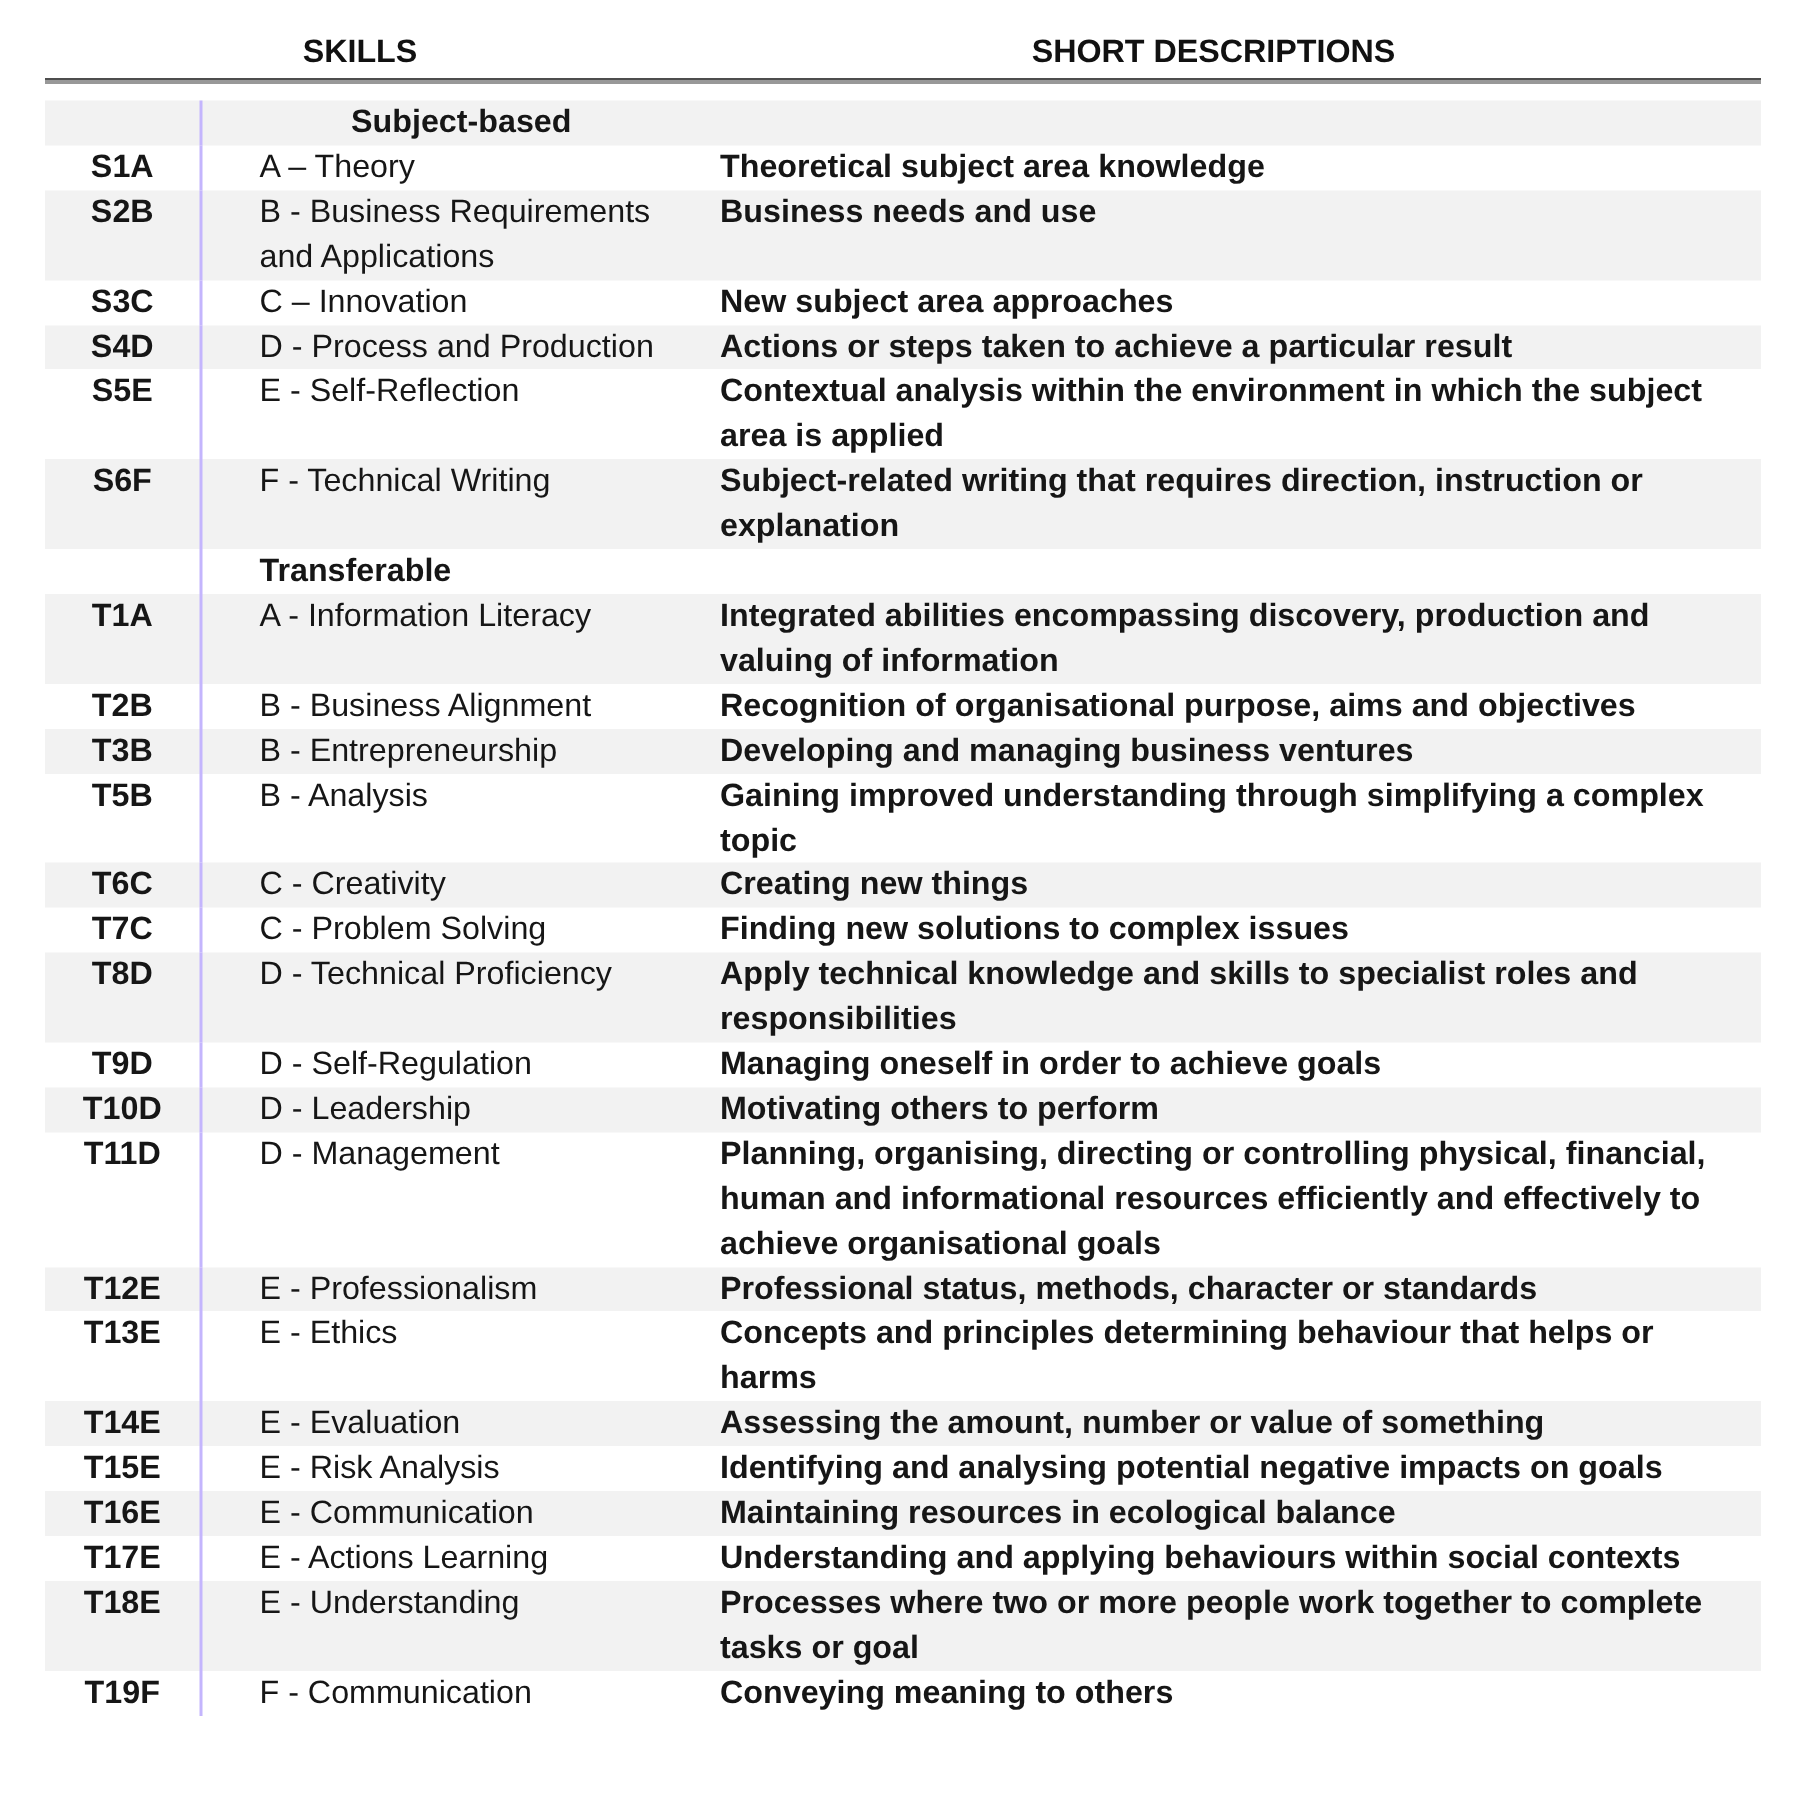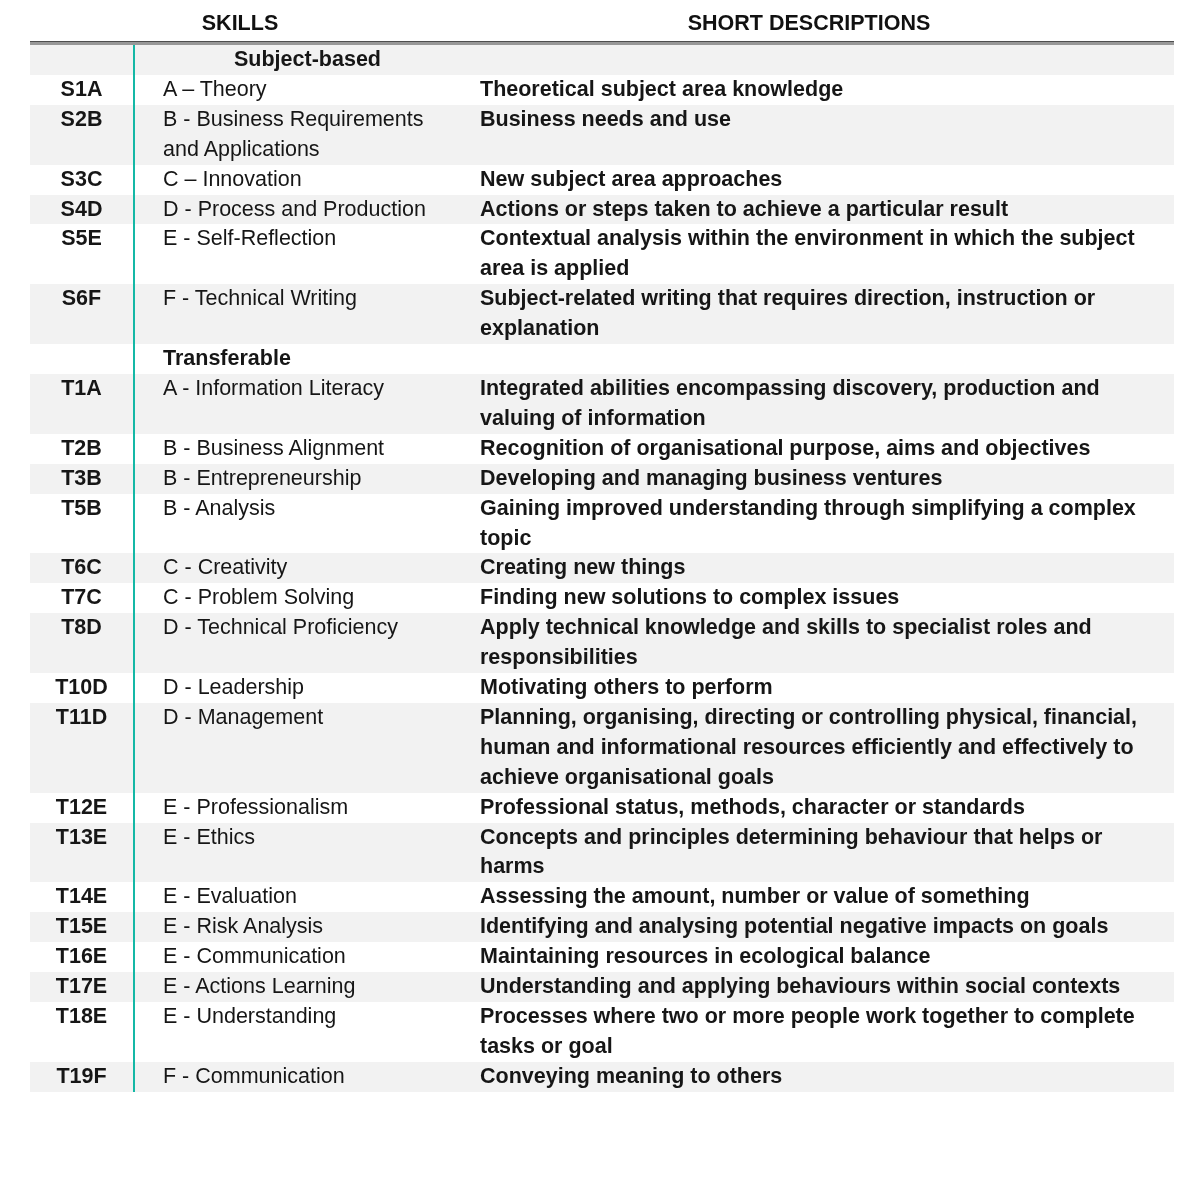--- a/index.html
+++ b/index.html
@@ -2,39 +2,39 @@
 <html><head>
 <meta charset="utf-8">
 <style>
   html,body{margin:0;padding:0;background:#ffffff;}
   .page{
     width:1200px;height:1198px;background:#ffffff;position:relative;
     font-family:"Liberation Sans",sans-serif;color:#161616;
     overflow:hidden;
   }
   .table-wrap{position:absolute;left:30px;top:0;width:1144px;}
-  .thead{position:relative;height:41px;}
+  .thead{position:relative;height:52px;}
   .hdr{
     position:absolute;bottom:5px;transform:translateX(-50%);
     font-weight:bold;font-size:21.5px;white-space:nowrap;color:#111;
   }
   .hdr-skills{left:210px;}
   .hdr-desc{left:779px;}
   .rule{height:4px;background:linear-gradient(#4e4e4e 0 1.5px,#989898 1.5px 100%);}
   table{
     border-collapse:collapse;width:1144px;table-layout:fixed;
-    font-size:21.5px;line-height:29.9px;color:#161616;
+    font-size:21.5px;line-height:29.9px;color:#161616;margin-top:11px;
   }
   td{vertical-align:top;padding:0;}
   tbody tr:nth-child(odd){background:#f2f2f2;}
   td.code{
     width:103px;text-align:center;font-weight:bold;
-    border-right:2px solid #14b8a6;
+    border-right:2px solid #c4b5fd;
   }
-  td.skill{width:345px;padding-left:28px;white-space:pre-line;}
+  td.skill{width:345px;padding-left:38px;white-space:pre-line;}
   td.desc{width:694px;white-space:pre-line;font-weight:bold;}
   td.skill.category{font-weight:bold;}
   td.skill.category.center{text-align:center;padding-left:0;}
 </style>
 </head>
 <body>
 
 <div class="page">
   <div class="table-wrap">
     <div class="thead">
@@ -119,20 +119,25 @@
     <td class="skill">C - Problem Solving</td>
     <td class="desc">Finding new solutions to complex issues</td>
   </tr>
           <tr>
     <td class="code">T8D</td>
     <td class="skill">D - Technical Proficiency</td>
     <td class="desc">Apply technical knowledge and skills to specialist roles and
 responsibilities</td>
   </tr>
           <tr>
+    <td class="code">T9D</td>
+    <td class="skill">D - Self-Regulation</td>
+    <td class="desc">Managing oneself in order to achieve goals</td>
+  </tr>
+          <tr>
     <td class="code">T10D</td>
     <td class="skill">D - Leadership</td>
     <td class="desc">Motivating others to perform</td>
   </tr>
           <tr>
     <td class="code">T11D</td>
     <td class="skill">D - Management</td>
     <td class="desc">Planning, organising, directing or controlling physical, financial,
 human and informational resources efficiently and effectively to
 achieve organisational goals</td>

